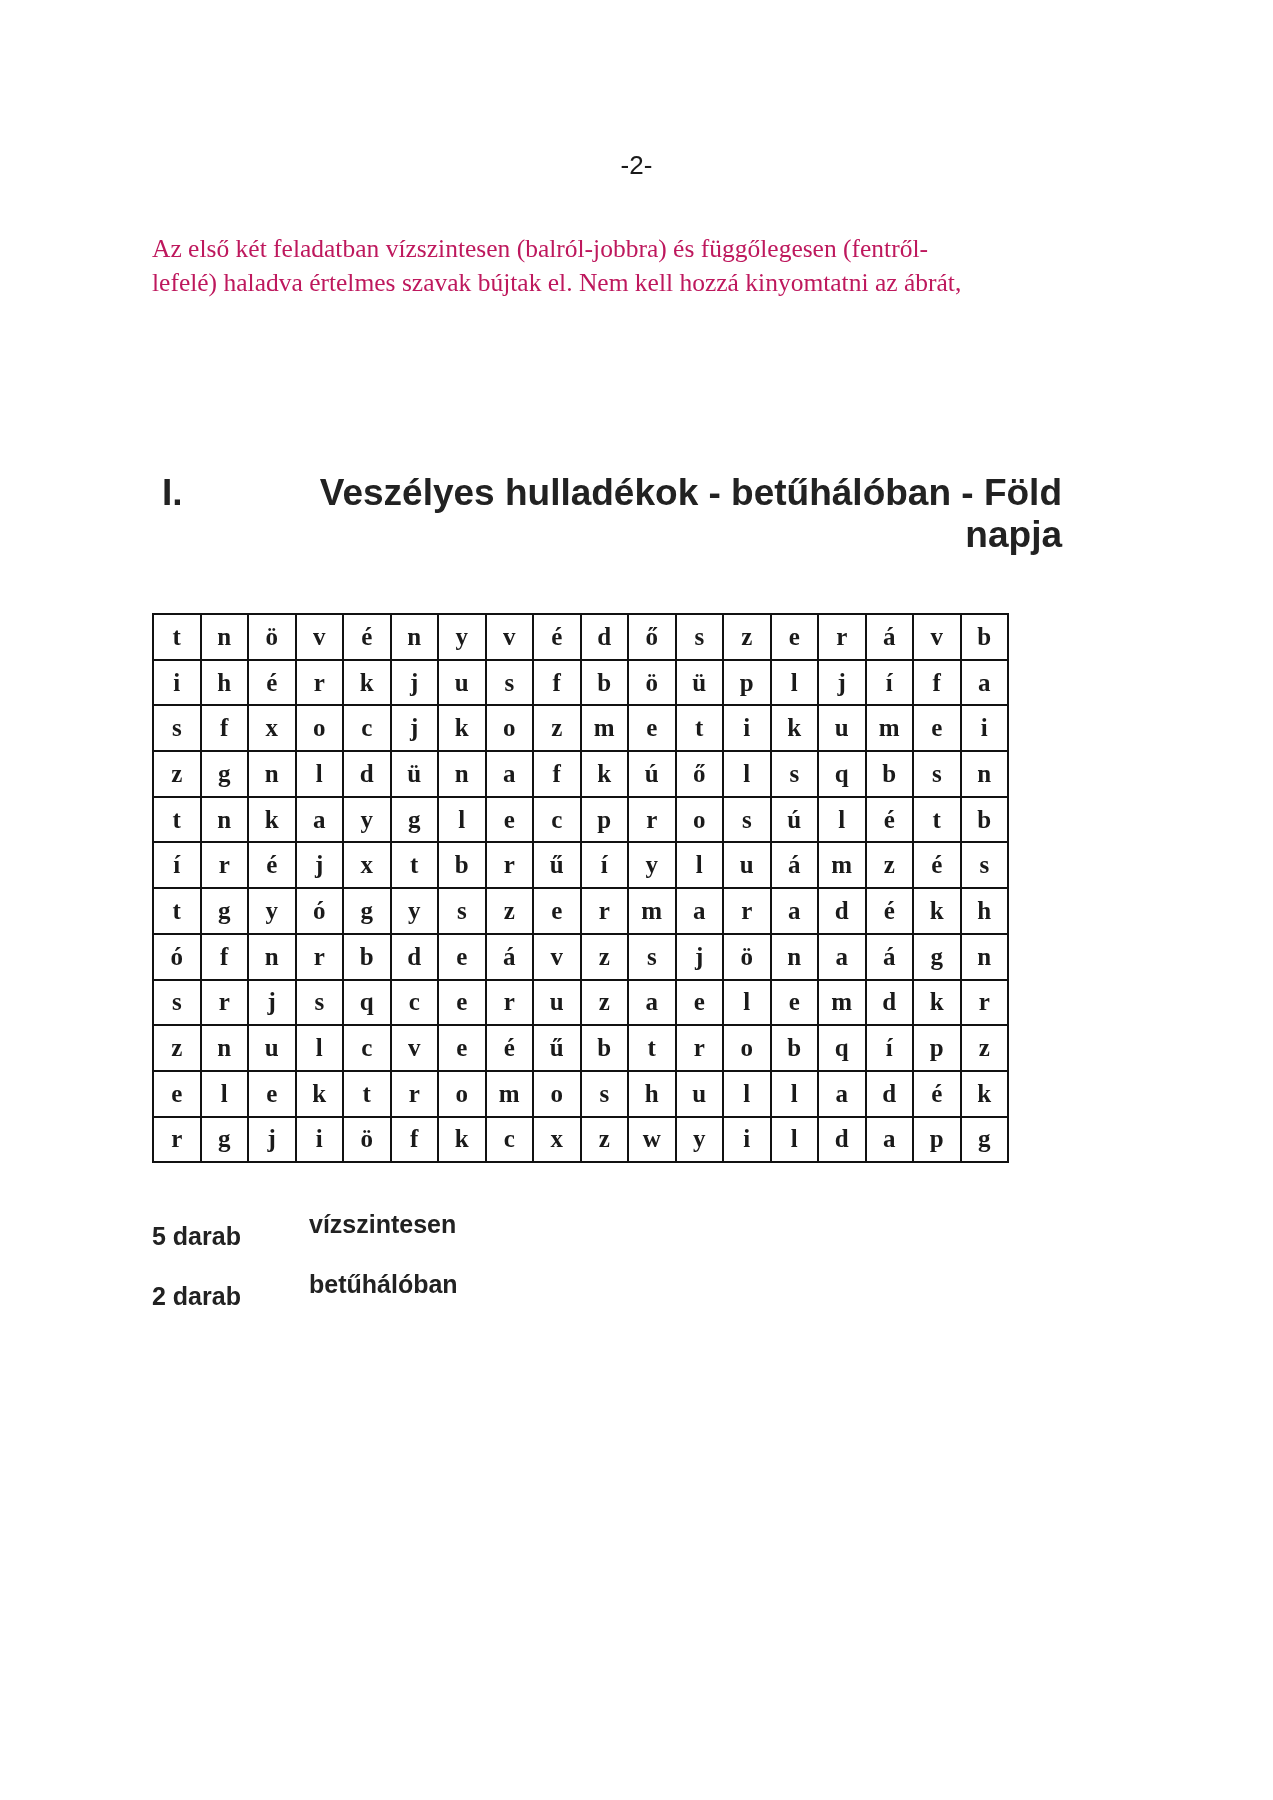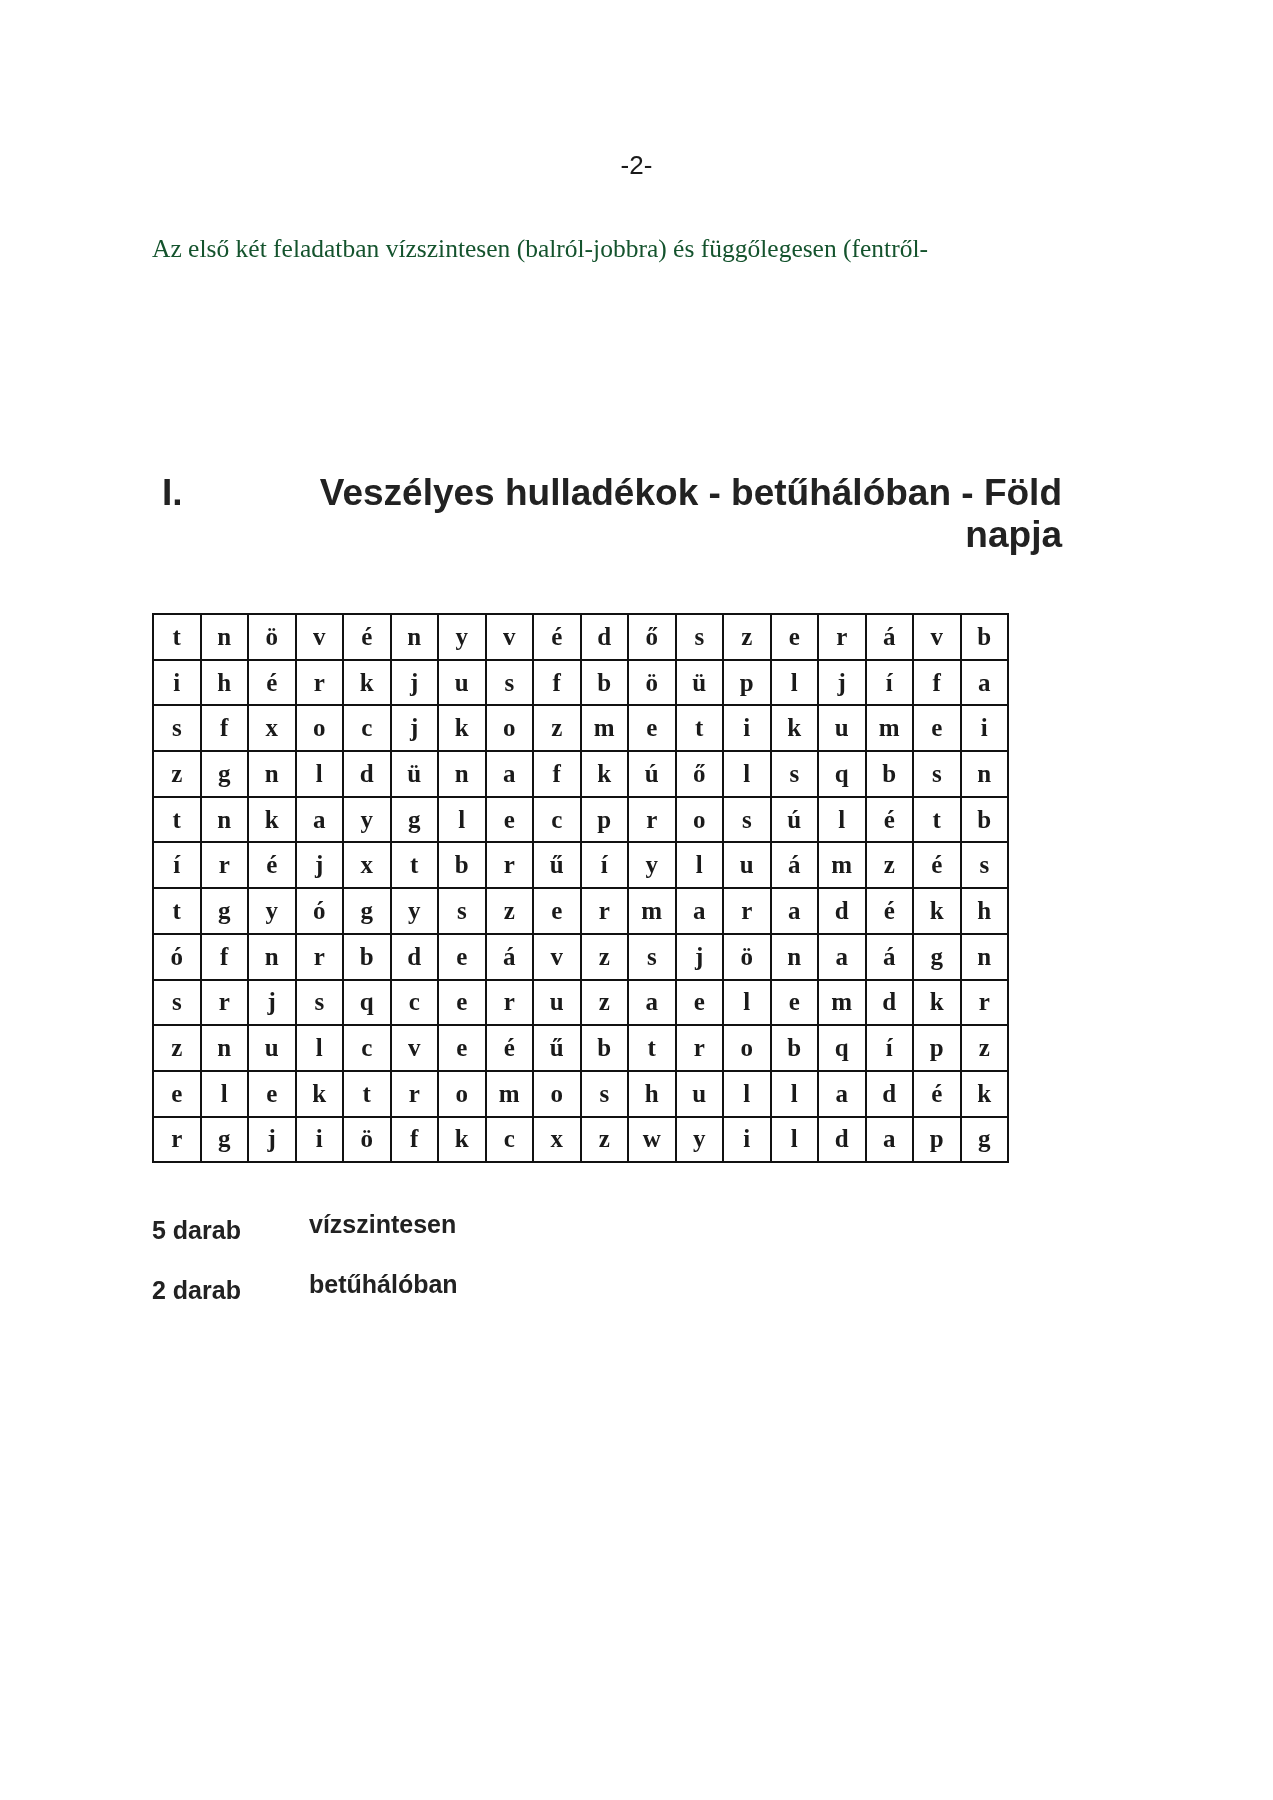--- a/index.html
+++ b/index.html
@@ -6,21 +6,21 @@
     body { width: 1273px; height: 1800px; position: relative; overflow: hidden; color: #1a1a1a; }
     .page-number {
       position: absolute; left: 0; width: 100%; top: 150px;
       text-align: center; padding-left: 0;
       font-family: "Liberation Sans", sans-serif; font-size: 26px;
     }
     .page-number span { position: relative; left: 0; }
     .intro {
       position: absolute; left: 152px; top: 232px; width: 980px;
       font-family: "Liberation Serif", serif; font-size: 25.5px; line-height: 33.5px;
-      color: #14532d;
+      color: #be185d;
     }
     .intro .line { display: block; white-space: nowrap; }
     .section-title {
       position: absolute; left: 162px; top: 472px;
       font-family: "Liberation Sans", sans-serif; font-weight: bold; font-size: 37px; line-height: 42px;
       color: #222;
     }
     .section-title .num { position: absolute; left: 0; top: 0; }
     .section-title .text { position: absolute; left: 80px; top: 0; width: 820px; white-space: normal; text-align: right; }
     .grid {
@@ -34,32 +34,33 @@
       text-align: center; vertical-align: middle;
       font-family: "Liberation Serif", serif; font-weight: bold; font-size: 25px;
       color: #1a1a1a;
     }
     .counts {
       position: absolute; left: 152px; top: 1210px;
       font-family: "Liberation Sans", sans-serif; font-weight: bold; font-size: 25px;
       color: #222;
     }
     .count-row { position: relative; height: 60px; }
-    .count-row .amount { position: absolute; left: 0; top: 6px; white-space: nowrap; }
+    .count-row .amount { position: absolute; left: 0; top: 12px; white-space: nowrap; }
     .count-row .dir { position: absolute; left: 157px; top: 0; white-space: nowrap; }
   </style>
 </head>
 <body>
 
 <div class="page-number">
   <span>-2-</span>
 </div>
 
 <div class="intro">
   <span class="line">Az első két feladatban vízszintesen (balról-jobbra) és függőlegesen (fentről-</span>
+  <span class="line">lefelé) haladva értelmes szavak bújtak el. Nem kell hozzá kinyomtatni az ábrát,</span>
 </div>
 
 <div class="section-title">
   <span class="num">I.</span>
   <span class="text">Veszélyes hulladékok - betűhálóban - Föld napja</span>
 </div>
 
 <table class="grid" id="word-grid">
   <tbody id="word-grid-body">
       <tr>

